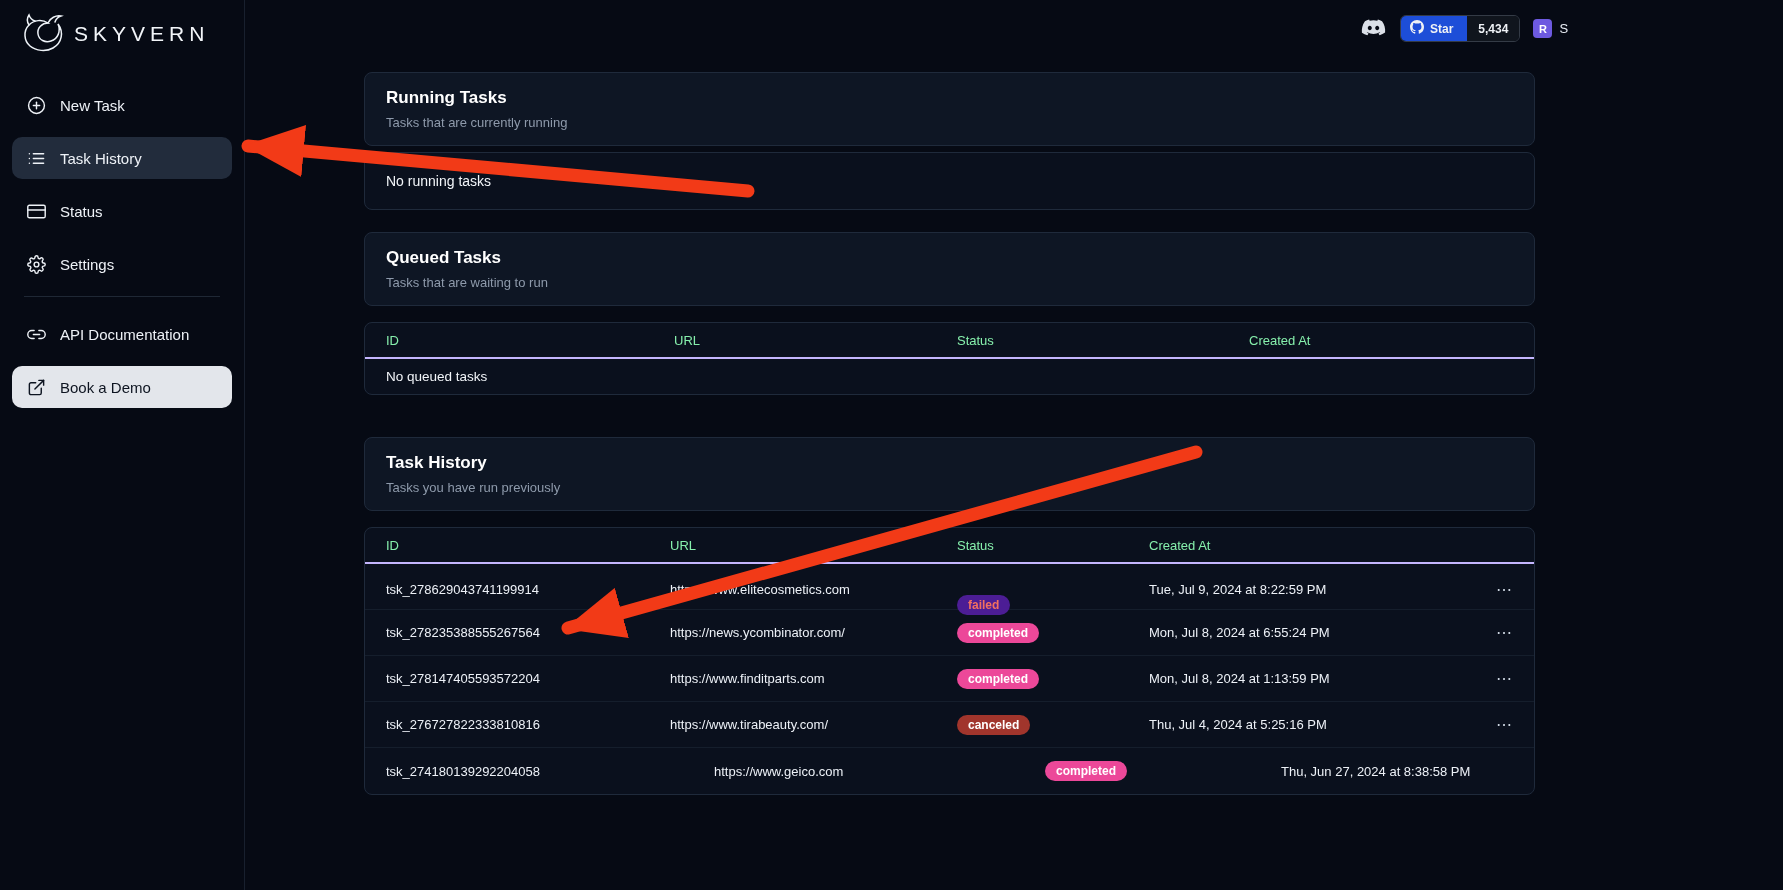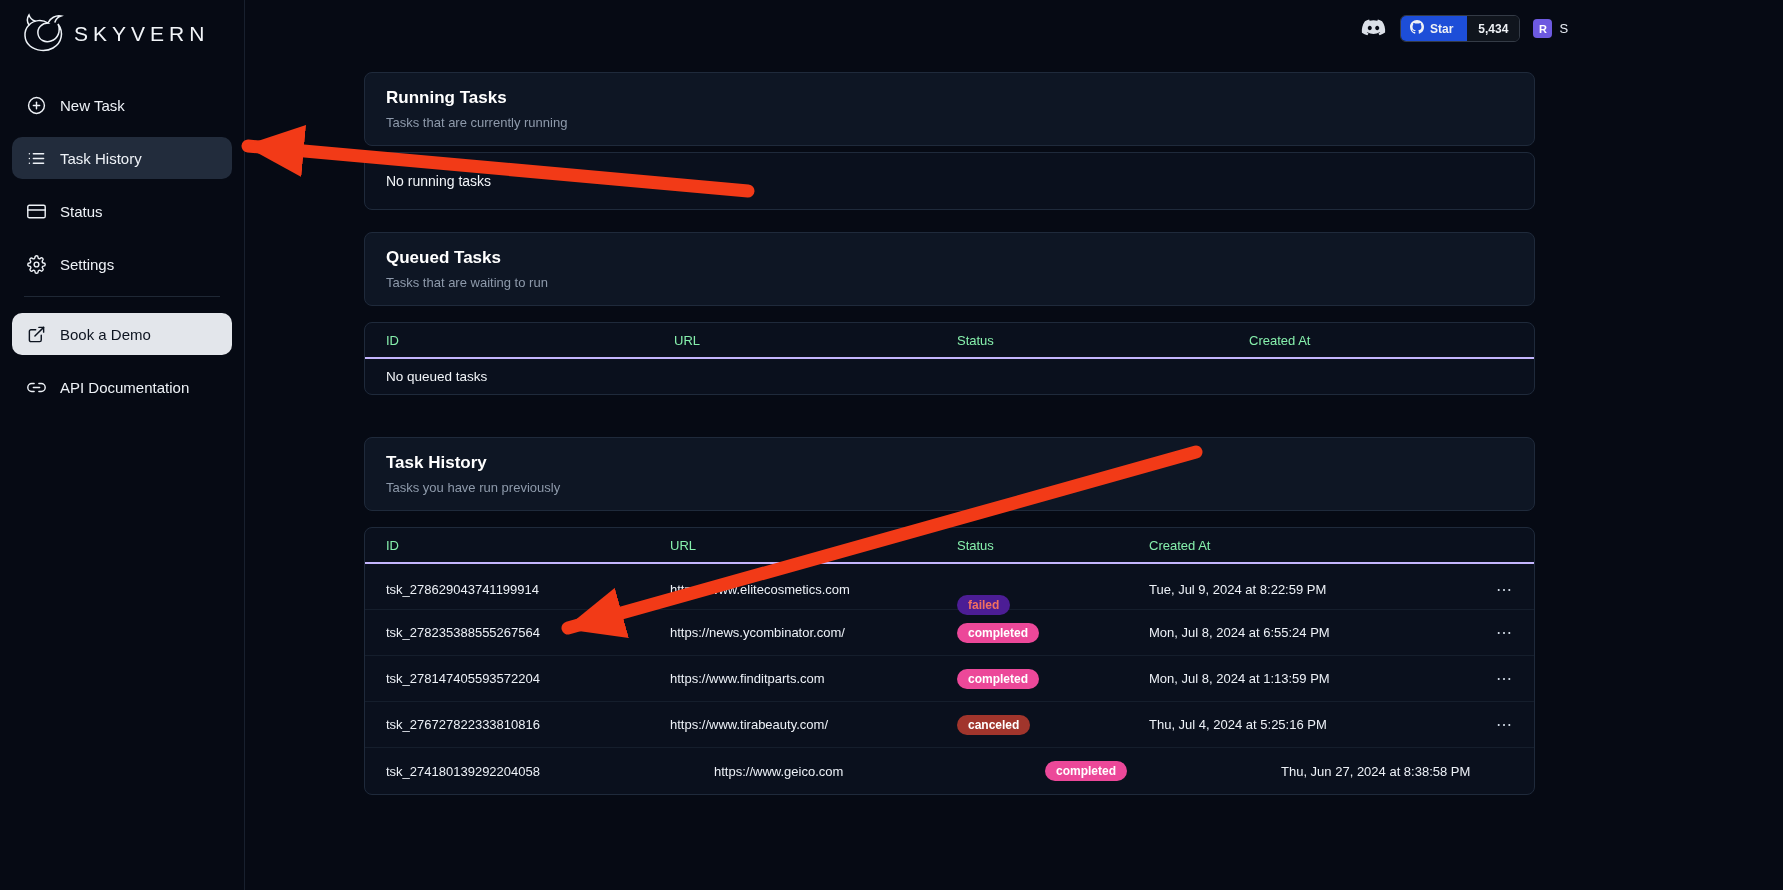--- a/index.html
+++ b/index.html
@@ -126,40 +126,40 @@
           <svg viewBox="0 0 24 24">
               <circle cx="12" cy="12" r="3"></circle>
               <path d="M19.4 15a1.65 1.65 0 0 0 .33 1.82l.06.06a2 2 0 0 1-2.83 2.83l-.06-.06a1.65 1.65 0 0 0-1.82-.33 1.65 1.65 0 0 0-1 1.51V21a2 2 0 0 1-4 0v-.09a1.65 1.65 0 0 0-1-1.51 1.65 1.65 0 0 0-1.82.33l-.06.06a2 2 0 0 1-2.83-2.83l.06-.06a1.65 1.65 0 0 0 .33-1.82 1.65 1.65 0 0 0-1.51-1H3a2 2 0 0 1 0-4h.09a1.65 1.65 0 0 0 1.51-1 1.65 1.65 0 0 0-.33-1.82l-.06-.06a2 2 0 0 1 2.83-2.83l.06.06a1.65 1.65 0 0 0 1.82.33h.09a1.65 1.65 0 0 0 1-1.51V3a2 2 0 0 1 4 0v.09a1.65 1.65 0 0 0 1 1.51 1.65 1.65 0 0 0 1.82-.33l.06-.06a2 2 0 0 1 2.83 2.83l-.06.06a1.65 1.65 0 0 0-.33 1.82v.09a1.65 1.65 0 0 0 1.51 1H21a2 2 0 0 1 0 4h-.09a1.65 1.65 0 0 0-1.51 1z"></path>
             </svg>
         </span>
         <span>Settings</span>
       </div>
 
       <div class="side-divider"></div>
 
+      <div class="nav-item">
+        <span class="nicon">
+          <svg viewBox="0 0 24 24">
+              <path d="M15 7h3a5 5 0 0 1 0 10h-3"></path>
+              <path d="M9 17H6A5 5 0 0 1 6 7h3"></path>
+              <line x1="8" y1="12" x2="16" y2="12"></line>
+            </svg>
+        </span>
+        <span>API Documentation</span>
+      </div>
+
       <div class="nav-item demo">
         <span class="nicon">
           <svg viewBox="0 0 24 24">
               <path d="M18 13v6a2 2 0 0 1-2 2H5a2 2 0 0 1-2-2V8a2 2 0 0 1 2-2h6"></path>
               <polyline points="15 3 21 3 21 9"></polyline>
               <line x1="10" y1="14" x2="21" y2="3"></line>
             </svg>
         </span>
         <span>Book a Demo</span>
-      </div>
-
-      <div class="nav-item">
-        <span class="nicon">
-          <svg viewBox="0 0 24 24">
-              <path d="M15 7h3a5 5 0 0 1 0 10h-3"></path>
-              <path d="M9 17H6A5 5 0 0 1 6 7h3"></path>
-              <line x1="8" y1="12" x2="16" y2="12"></line>
-            </svg>
-        </span>
-        <span>API Documentation</span>
       </div>
     </div>
   </div>
 
   <div class="topbar">
     <div class="discord">
       <svg viewBox="0 0 24 24">
           <path d="M19.6 5.6A16 16 0 0 0 15.9 4l-.5 1a14 14 0 0 0-6.8 0l-.5-1a16 16 0 0 0-3.7 1.6C2 9 1.4 12.4 1.7 15.7A16 16 0 0 0 6.6 18l1-1.6a10 10 0 0 1-1.6-.8l.4-.3a11.4 11.4 0 0 0 11.2 0l.4.3c-.5.3-1 .6-1.6.8l1 1.6a16 16 0 0 0 4.9-2.4c.4-3.8-.6-7.1-2.7-10zM8.7 13.6c-1 0-1.8-.9-1.8-2s.8-2 1.8-2 1.8.9 1.8 2-.8 2-1.8 2zm6.6 0c-1 0-1.8-.9-1.8-2s.8-2 1.8-2 1.8.9 1.8 2-.8 2-1.8 2z"></path>
         </svg>
     </div>

